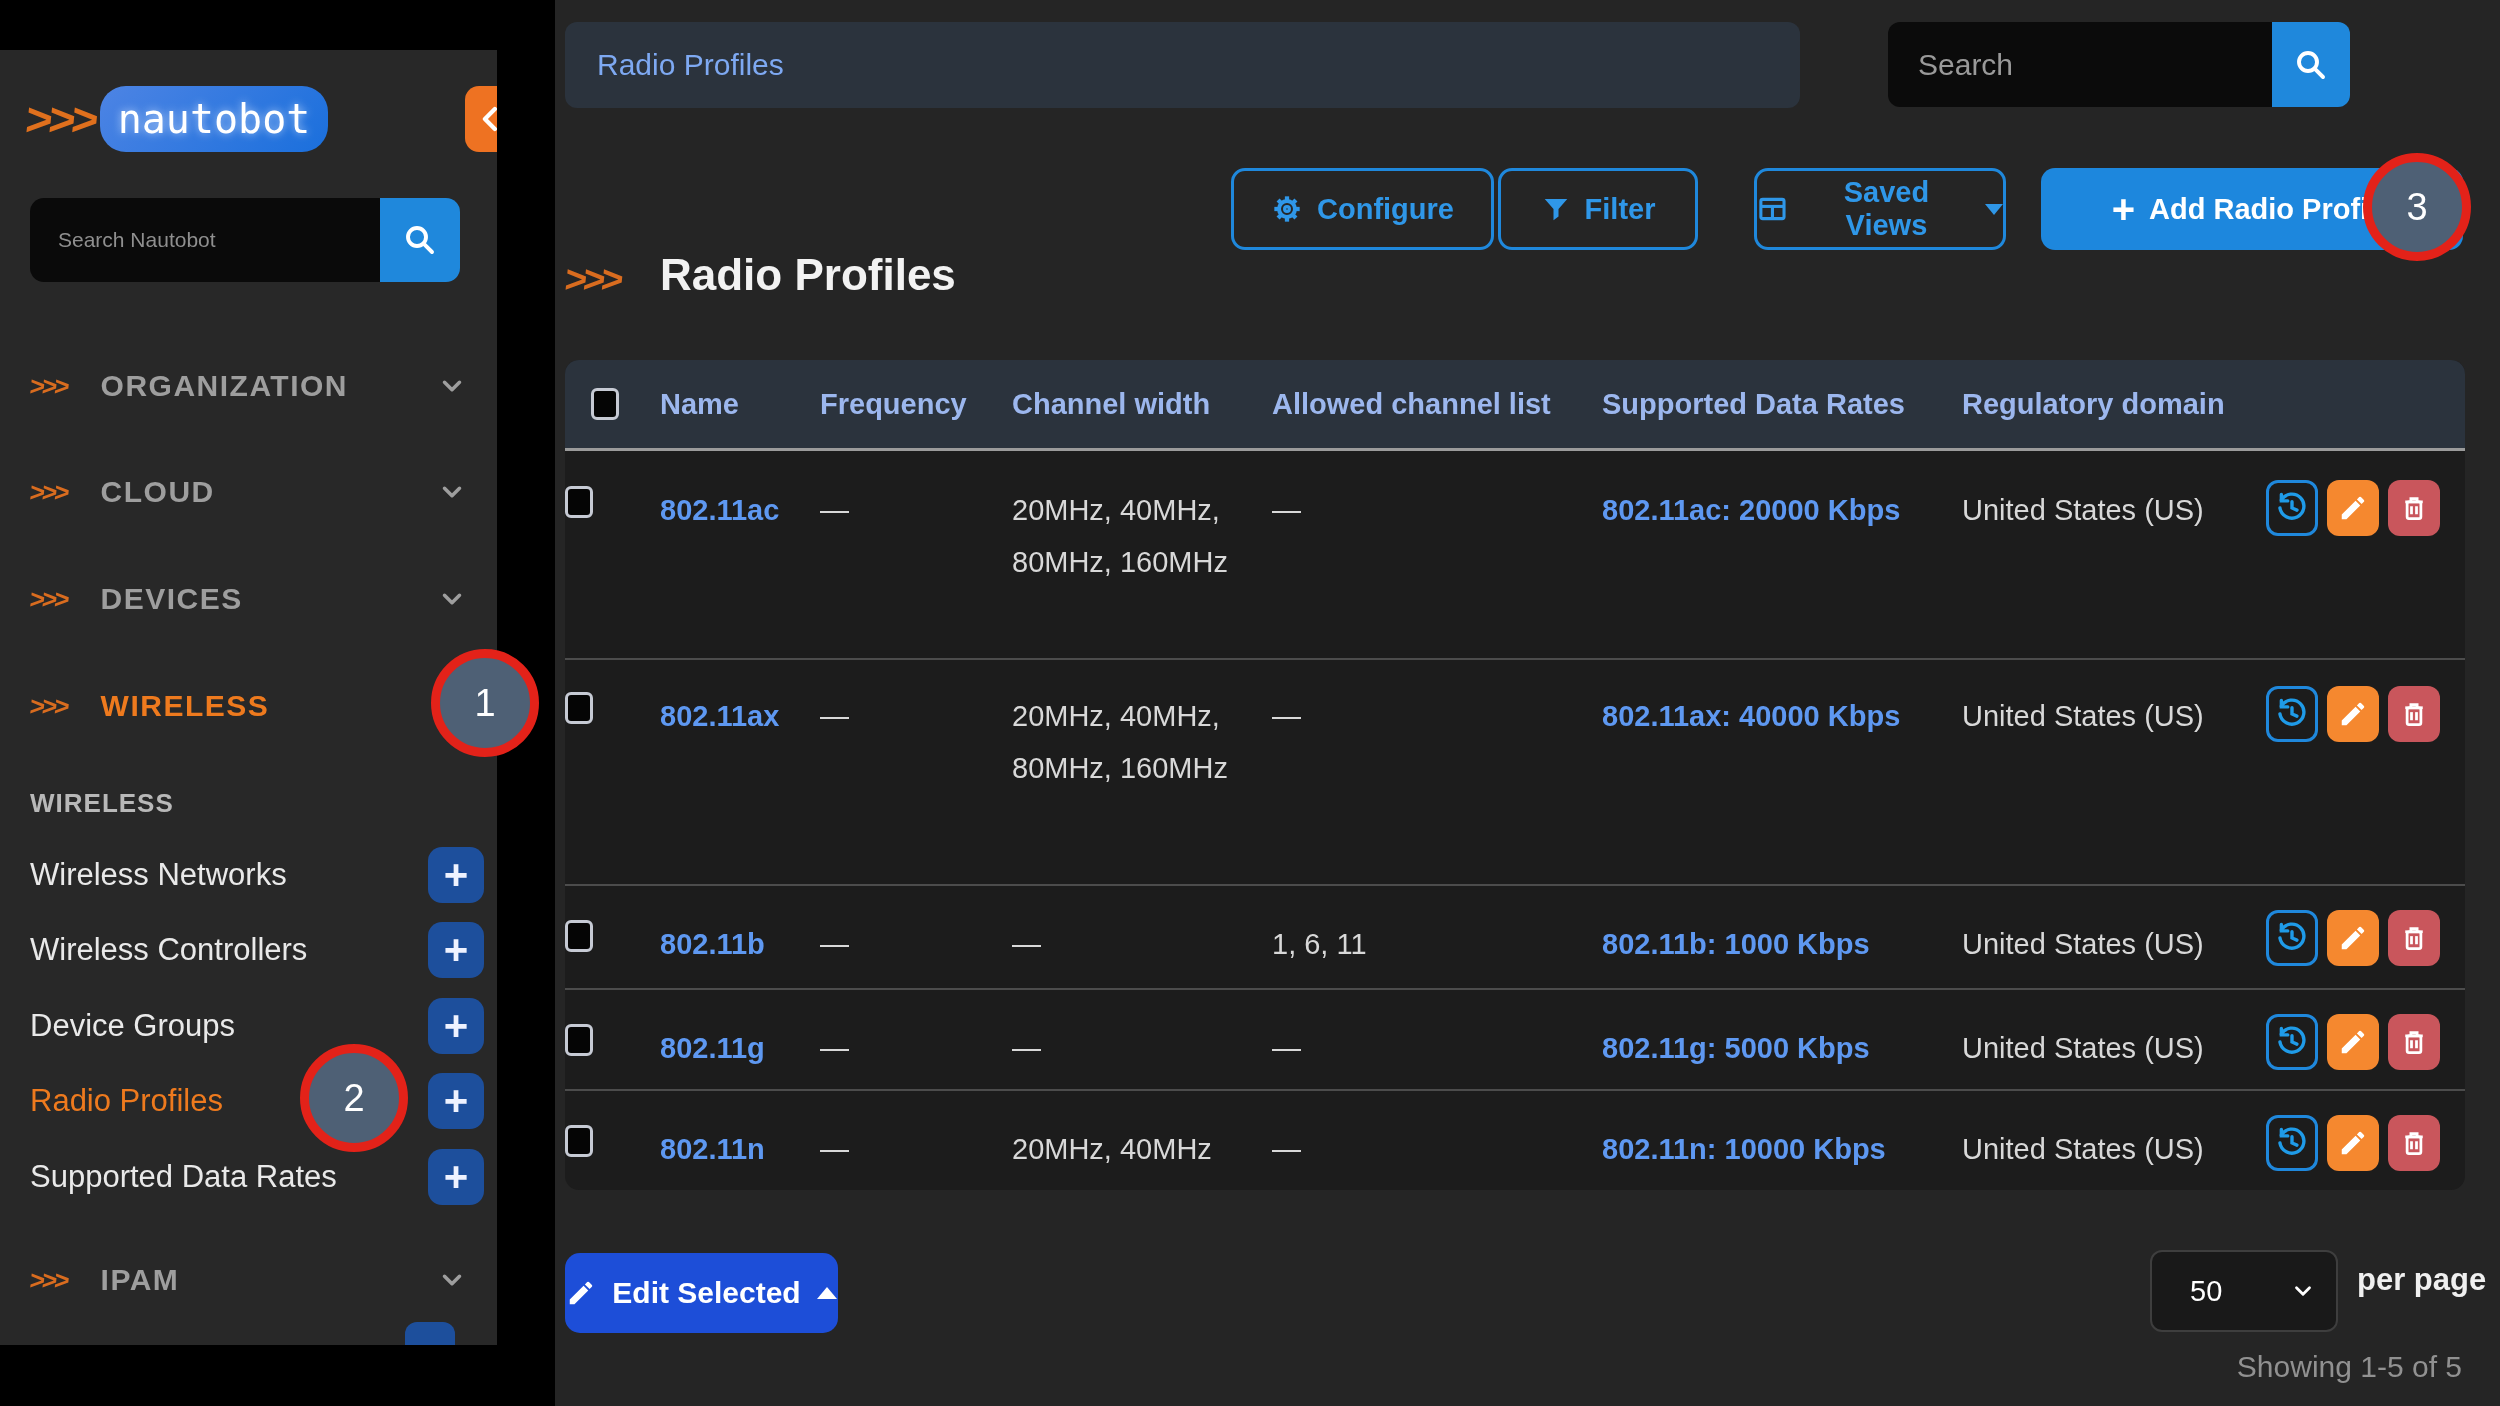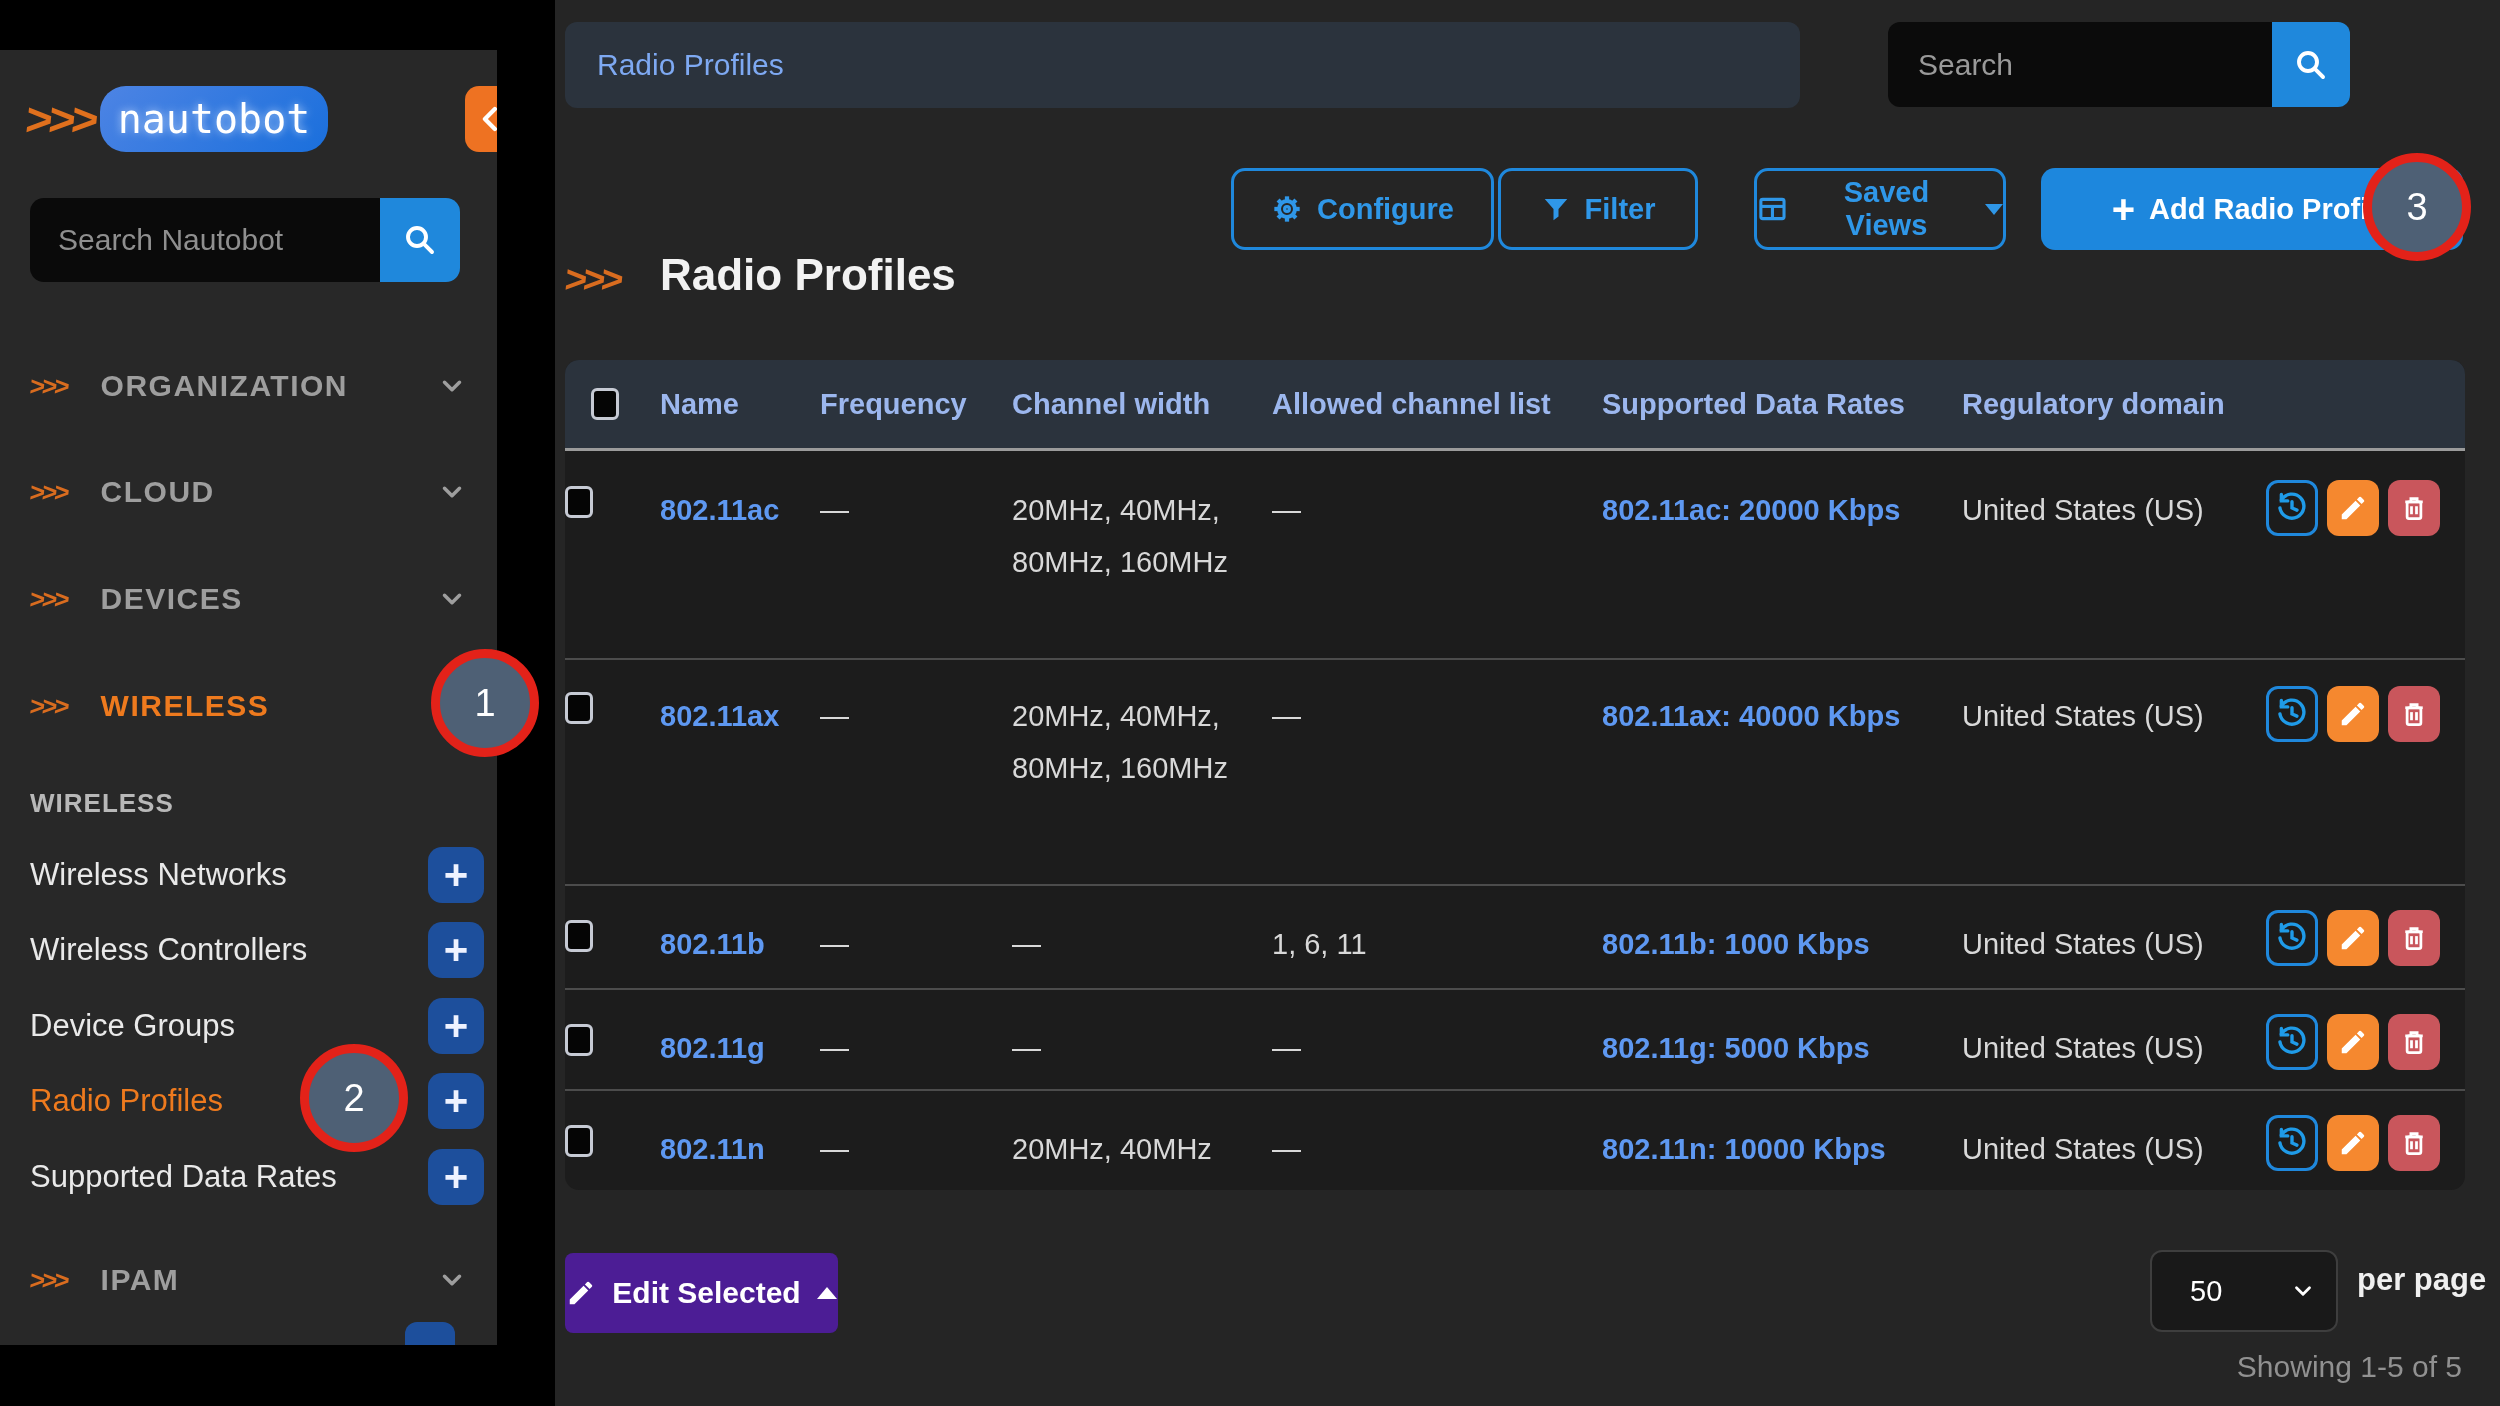--- a/index.html
+++ b/index.html
@@ -10,21 +10,21 @@
   .sidebar { position:absolute; left:0; top:50px; width:497px; height:1295px; background:#282828; overflow:hidden; }
   .logo-chevrons { position:absolute; left:26px; top:36px; height:66px; line-height:66px;
     font-size:46px; font-weight:700; color:#e0701d; letter-spacing:-4px; transform:skewX(-6deg); }
   .logo-badge { position:absolute; left:100px; top:36px; width:228px; height:66px; border-radius:26px;
     background:linear-gradient(135deg,#4d84e4,#1a6fdc); display:flex; align-items:center; justify-content:center; }
   .logo-text { font-family:"DejaVu Sans Mono", monospace; font-size:40px; color:#fff; text-shadow:0 0 8px rgba(220,235,255,.75); }
   .collapse-btn { position:absolute; left:465px; top:36px; width:64px; height:66px; background:#ee7222;
     border:none; border-radius:14px; display:flex; align-items:center; padding-left:10px; cursor:pointer; }
   .sb-search { position:absolute; left:30px; top:148px; width:430px; height:84px; display:flex; }
   .sb-search input { flex:1; min-width:0; background:#0a0a0a; border:none; outline:none; border-radius:14px 0 0 14px;
-    color:#cfcfcf; font-size:30px; padding-left:28px; font-family:"Liberation Sans",sans-serif; }
+    color:#cfcfcf; font-size:21px; padding-left:28px; font-family:"Liberation Sans",sans-serif; }
   .sb-search input::placeholder { color:#8f8f8f; }
   .sb-search button { width:80px; border:none; background:#1f88dc; border-radius:0 14px 14px 0;
     display:flex; align-items:center; justify-content:center; cursor:pointer; }
   .sb-section { position:absolute; left:30px; width:437px; height:60px; display:flex; align-items:center; cursor:pointer; }
   .marker { font-size:26px; font-weight:700; color:#d96c1f; letter-spacing:-3px; transform:skewX(-6deg); flex:0 0 auto; }
   .sb-section .lbl { margin-left:34px; font-size:30px; font-weight:600; letter-spacing:1.5px; color:#9e9e9e; }
   .sb-section.active .lbl { color:#ee7a1e; }
   .sb-section .chev { margin-left:auto; }
   .group-hdr { position:absolute; left:30px; top:738px; font-size:26px; font-weight:600; letter-spacing:1px; color:#b8b8b8; }
   .sb-item { position:absolute; left:30px; width:380px; height:56px; display:flex; align-items:center;
@@ -80,22 +80,22 @@
   .act.edit { background:#f5882f; }
   .act.del { background:#c9565c; }
   .tall .cell, .tall .c-cb-pos { top:30px; }
   .tall .cb { top:32px; }
   .tall .actions { top:26px; }
   .short .cell { top:32px; }
   .short .cb { top:34px; }
   .short .actions { top:24px; }
 
   
-  .edit-selected { position:absolute; left:10px; top:1253px; width:273px; height:80px; background:#4c1d95;
-    border:none; border-radius:8px; display:flex; align-items:center; justify-content:center; gap:16px;
+  .edit-selected { position:absolute; left:10px; top:1253px; width:273px; height:80px; background:#1d4ed8;
+    border:none; border-radius:15px; display:flex; align-items:center; justify-content:center; gap:16px;
     color:#fff; font-size:30px; font-weight:700; cursor:pointer; font-family:"Liberation Sans",sans-serif; }
   .caret-up { width:0; height:0; border-left:10px solid transparent; border-right:10px solid transparent; border-bottom:12px solid #fff; }
   .pp-select { position:absolute; left:1595px; top:1250px; width:188px; height:82px; background:#191919;
     border:2px solid #3e3e3e; border-radius:12px; display:flex; align-items:center; padding:0 20px 0 38px;
     color:#fff; font-size:29px; cursor:pointer; }
   .pp-select .chev { margin-left:auto; }
   .pp-label { position:absolute; left:1802px; top:1262px; font-size:31px; font-weight:600; color:#f0f0f0; }
   .showing { position:absolute; right:38px; top:1350px; font-size:30px; color:#919191; }
 
   

